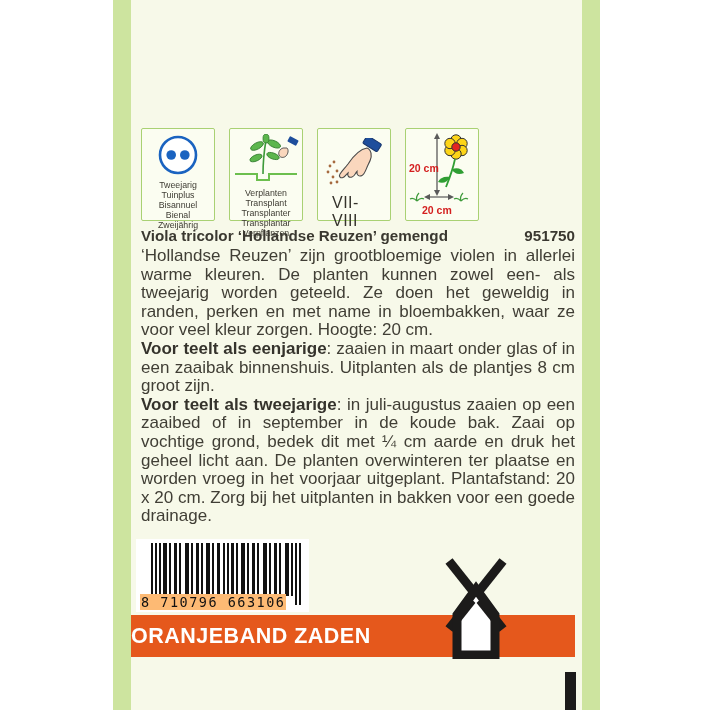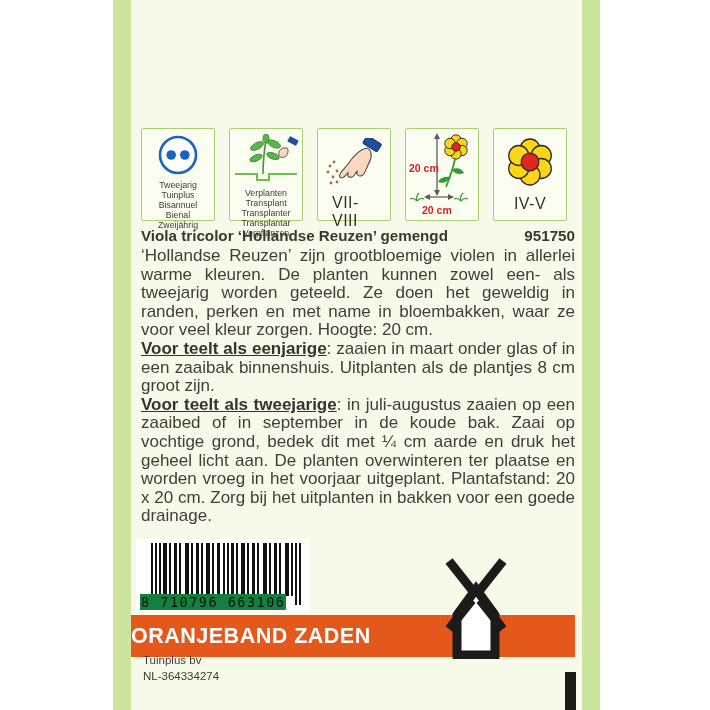--- a/index.html
+++ b/index.html
@@ -19,26 +19,26 @@
   .icon-period{font-size:16px;letter-spacing:.5px;color:#35332c;margin-bottom:3px;}
   .icon-box.rel{position:relative;padding:8px;}
   .red-label{position:absolute;font-size:10.5px;font-weight:bold;color:#d41f1f;white-space:nowrap;}
 
   
   .title-row{position:absolute;left:10px;top:227px;width:434px;display:flex;
              justify-content:space-between;font-weight:bold;font-size:15.2px;color:#3a3830;text-align:center;}
   .body-text{position:absolute;left:10px;top:247px;width:434px;font-size:17px;
              line-height:18.6px;text-align:justify;color:#403e35;}
   .body-text p{margin:0;}
-  .body-text b{color:#35332c;text-decoration:underline;}
+  .body-text b{color:#35332c;}
 
   
   .barcode-box{position:absolute;left:5px;top:539px;width:173px;height:73px;background:#ffffff;}
   .barcode-number{position:absolute;left:4px;bottom:2px;font-family:"DejaVu Sans Mono",monospace;
-                  font-size:13.5px;letter-spacing:1.5px;color:#111;background:#15803d;padding:0 1px;}
+                  font-size:13.5px;letter-spacing:1.5px;color:#111;background:#fdba74;padding:0 1px;}
 
   
   .orange-band{position:absolute;left:0;top:615px;width:444px;height:42px;background:#e5581c;
                display:flex;align-items:center;justify-content:flex-start;box-sizing:border-box;
                padding-right:98px;}
   .brand-text{color:#ffffff;font-weight:bold;font-size:21.5px;letter-spacing:.5px;white-space:nowrap;}
   .windmill{position:absolute;left:306px;top:555px;z-index:2;}
 
   .footer-text{position:absolute;left:12px;top:653px;font-size:11.5px;line-height:15.5px;color:#3e3c33;}
   .print-mark{position:absolute;left:434px;top:672px;width:11px;height:38px;background:#1c1b1a;}
@@ -140,36 +140,20 @@
           </g>
           <line x1="22" y1="68" x2="44" y2="68" stroke="#5a5a5a" stroke-width="1.2"></line>
           <path d="M18,68 L24,65 L24,71 Z" fill="#5a5a5a"></path>
           <path d="M48,68 L42,65 L42,71 Z" fill="#5a5a5a"></path>
         </svg>
       </span>
       <span class="red-label" style="left:3px;top:33px;">20 cm</span>
       <span class="red-label" style="left:16px;top:75px;">20 cm</span>
     </div>
 
-    <div class="icon-box">
-      <span style="margin-top:2px;">
-        <svg width="58" height="52" viewBox="0 0 58 52">
-          <g fill="#fdd518" stroke="#2a2a2a" stroke-width="1.3">
-            <circle cx="29" cy="13" r="10"></circle>
-              <circle cx="40.3" cy="19.5" r="10"></circle>
-            <circle cx="40.3" cy="32.5" r="10"></circle>
-              <circle cx="29" cy="39" r="10"></circle>
-            <circle cx="17.7" cy="32.5" r="10"></circle>
-              <circle cx="17.7" cy="19.5" r="10"></circle>
-          </g>
-          <circle cx="29" cy="26" r="8.8" fill="#e32520" stroke="#2a2a2a" stroke-width="1.3"></circle>
-        </svg>
-      </span>
-      <span class="icon-period">IV-V</span>
-    </div>
   </div>
 
   <div class="title-row">
     <span>Viola tricolor ‘Hollandse Reuzen’ gemengd</span>
     <span>951750</span>
   </div>
 
   <div class="body-text">
     <p><span>‘Hollandse Reuzen’ zijn grootbloemige violen in allerlei warme kleuren. De planten kunnen zowel een- als tweejarig worden geteeld. Ze doen het geweldig in randen, perken en met name in bloembakken, waar ze voor veel kleur zorgen. Hoogte: 20 cm.</span></p>
     <p><b>Voor teelt als eenjarige</b><span>: zaaien in maart onder glas of in een zaaibak binnenshuis. Uitplanten als de plantjes 8 cm groot zijn.</span></p>
@@ -223,19 +207,15 @@
   <span class="windmill">
     <svg width="78" height="104" viewBox="0 0 78 104">
       <polygon points="20,100 20,60 39,34 58,60 58,100" fill="#ffffff"></polygon>
       <line x1="12" y1="6" x2="66" y2="74" stroke="#1c1b1a" stroke-width="9"></line>
       <line x1="66" y1="6" x2="12" y2="74" stroke="#1c1b1a" stroke-width="9"></line>
       <rect x="33" y="34" width="12" height="12" fill="#ffffff" transform="rotate(45 39 40)"></rect>
       <polygon points="20,100 20,60 39,34 58,60 58,100" fill="none" stroke="#1c1b1a" stroke-width="9"></polygon>
     </svg>
   </span>
 
-  <div class="footer-text">
-    <div>Tuinplus bv</div>
-    <div>NL-364334274</div>
-  </div>
 
   <div class="print-mark"></div>
 </div>
 
 </body></html>

